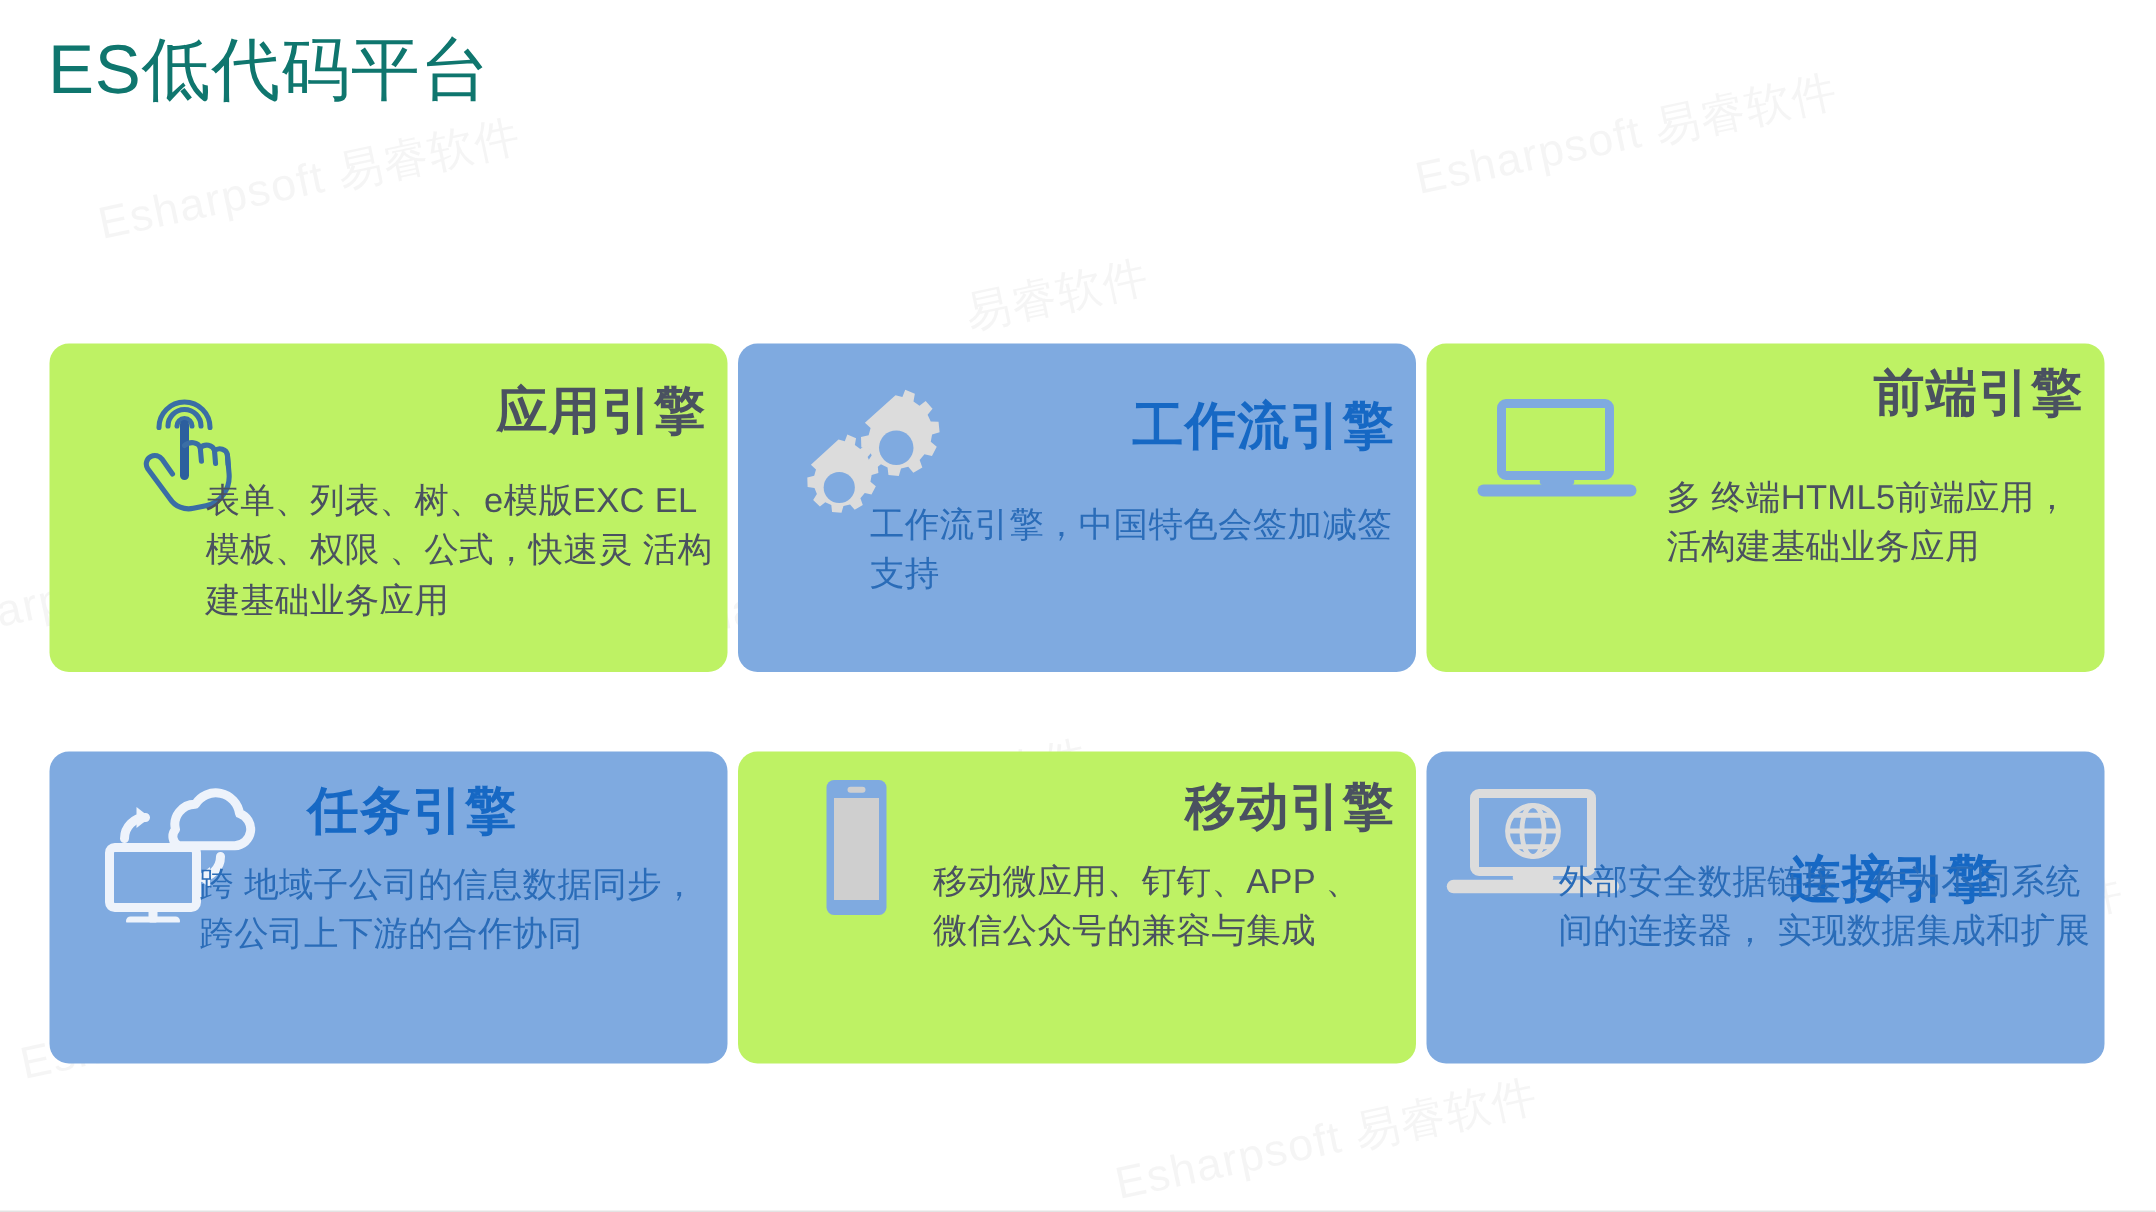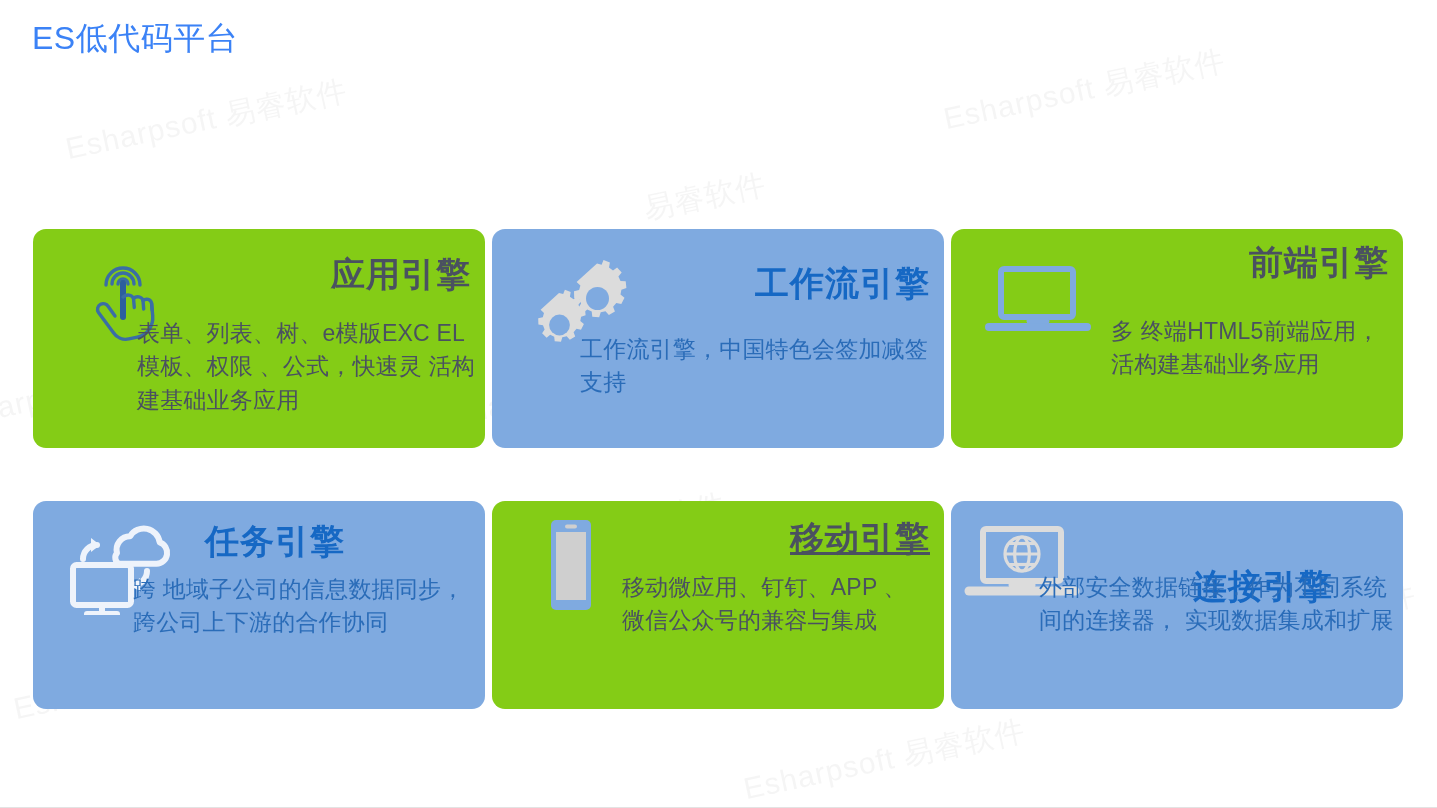--- a/index.html
+++ b/index.html
@@ -40,23 +40,23 @@
     white-space: nowrap;
     transform-origin: left top;
     letter-spacing: 1px;
   }
 
   
   #page-title {
     position: absolute;
     left: 32px;
     top: 18px;
-    font-size: 32px;
+    font-size: 46px;
     line-height: 1.25;
-    color: #3b82f6;
+    color: #0f766e;
     font-weight: 400;
     letter-spacing: 0.5px;
     z-index: 4;
   }
 
   
   #card-grid {
     position: absolute;
     left: 33px;
     top: 229px;
@@ -69,21 +69,21 @@
     row-gap: 53px;
     z-index: 4;
   }
 
   .card {
     position: relative;
     border-radius: 13px;
     box-sizing: border-box;
     overflow: hidden;
   }
-  .card.gray  { background: #84cc16; }
+  .card.gray  { background: #bef264; }
   .card.blue  { background: #7faae0; }
 
   .card-icon {
     position: absolute;
     left: 30px;
     top: 24px;
     width: 118px;
     height: 104px;
     display: flex;
     align-items: center;
@@ -115,33 +115,33 @@
     letter-spacing: 0.2px;
   }
   .card.gray .card-body { color: #4a5160; }
   .card.blue .card-body { color: #2a6cb8; }
 
   
   .card.c1 .card-title { top: 24px; left: 150px; }
   .card.c1 .card-body  { top: 88px; left: 104px; right: 8px; }
   .card.c1 .card-icon  { left: 34px; top: 20px; }
 
-  .card.c2 .card-title { top: 34px; left: 150px; font-family: Liberation Serif, serif; }
+  .card.c2 .card-title { top: 34px; left: 150px; }
   .card.c2 .card-body  { top: 104px; left: 88px; right: 10px; }
   .card.c2 .card-icon  { left: 34px; top: 20px; }
 
   .card.c3 .card-title { top: 12px; left: 150px; }
   .card.c3 .card-body  { top: 86px; left: 160px; right: 10px; }
   .card.c3 .card-icon  { left: 28px; top: 20px; }
 
   .card.c4 .card-title { top: 20px; left: 150px; right: 140px; font-family: Liberation Serif, serif; }
   .card.c4 .card-body  { top: 72px; left: 100px; right: 6px; }
   .card.c4 .card-icon  { left: 24px; top: 14px; }
 
-  .card.c5 .card-title { top: 16px; left: 162px; text-decoration: underline; }
+  .card.c5 .card-title { top: 16px; left: 162px; }
   .card.c5 .card-body  { top: 70px; left: 130px; right: 36px; }
   .card.c5 .card-icon  { left: 20px; top: 12px; }
 
   .card.c6 .card-title { top: 18px; left: 150px; right: 70px; margin-top: 46px; }
   .card.c6 .card-body  { top: 70px; left: 88px; right: 6px; }
   .card.c6 .card-icon  { left: 12px; top: 12px; }
 </style>
 </head>
 <body>
 

